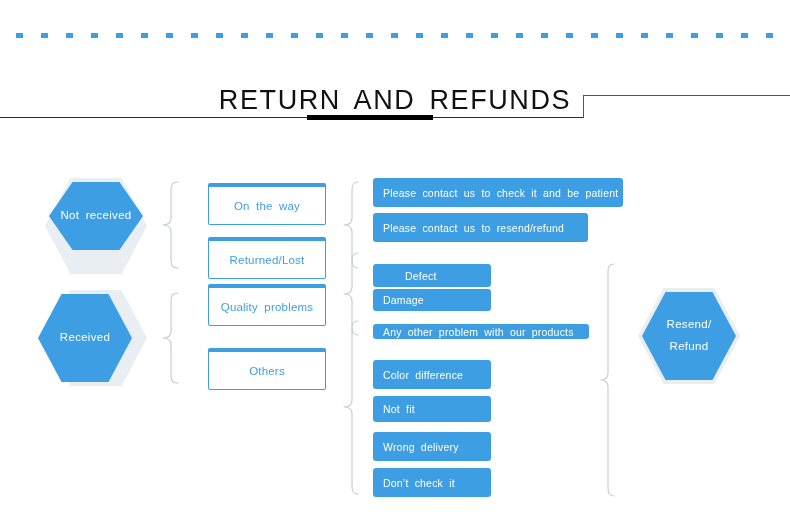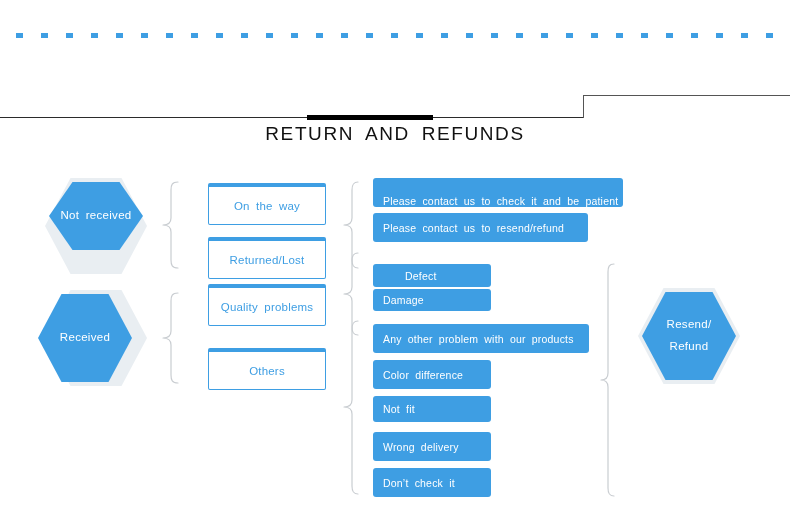--- a/index.html
+++ b/index.html
@@ -15,24 +15,23 @@
     position:absolute;left:16px;top:33px;width:762px;height:5px;
     background-image:repeating-linear-gradient(to right,
         #3e9ee3 0px,#3e9ee3 7px,
         rgba(0,0,0,0) 7px,rgba(0,0,0,0) 25px);
   }
 
   
   .title{
     position:absolute;left:0;top:85px;width:790px;
     text-align:center;
-    font-size:19px;letter-spacing:1.6px;word-spacing:5px;
+    font-size:27px;letter-spacing:1.6px;word-spacing:5px;
     color:#111111;font-weight:400;
     font-family:"Liberation Sans","DejaVu Sans",sans-serif;
-    margin-top:38px;
   }
   .rule-left{
     position:absolute;left:0px;top:117px;width:584px;height:1px;background:#2b2b2b;
   }
   .rule-riser{
     position:absolute;left:583px;top:95px;width:1px;height:23px;background:#555555;
   }
   .rule-right{
     position:absolute;left:583px;top:95px;width:207px;height:1px;background:#555555;
   }
@@ -142,33 +141,33 @@
     <svg width="20" height="84" viewBox="0 0 20 84">
       <path d="M16,1 C11,1 10,4 10,9 L10,35 C10,40 7,42 2,42 C7,42 10,44 10,49 L10,75 C10,80 11,83 16,83"></path>
     </svg>
   </div>
   <div class="brace" style="left:342px;top:320px;">
     <svg width="20" height="175" viewBox="0 0 20 175">
       <path d="M16,1 C11,1 10,4 10,9 L10,80 C10,85 7,87 2,87 C7,87 10,89 10,94 L10,166 C10,171 11,174 16,174"></path>
     </svg>
   </div>
 
-  <div class="fbox" style="left:373px;top:178px;width:250px;height:29px;align-items:flex-end;">
+  <div class="fbox" style="left:373px;top:178px;width:250px;height:29px;">
     <span>Please  contact  us  to  check  it  and  be  patient</span>
   </div>
   <div class="fbox" style="left:373px;top:213px;width:215px;height:29px;">
     <span>Please  contact  us  to  resend/refund</span>
   </div>
   <div class="fbox" style="left:373px;top:264px;width:118px;height:23px;padding-left:32px;">
     <span>Defect</span>
   </div>
   <div class="fbox" style="left:373px;top:289px;width:118px;height:22px;">
     <span>Damage</span>
   </div>
-  <div class="fbox" style="left:373px;top:324px;width:216px;height:29px;">
+  <div class="fbox" style="left:373px;top:324px;width:216px;height:15px;">
     <span>Any  other  problem  with  our  products</span>
   </div>
   <div class="fbox" style="left:373px;top:360px;width:118px;height:29px;">
     <span>Color  difference</span>
   </div>
   <div class="fbox" style="left:373px;top:396px;width:118px;height:26px;">
     <span>Not  fit</span>
   </div>
   <div class="fbox" style="left:373px;top:432px;width:118px;height:29px;">
     <span>Wrong  delivery</span>

